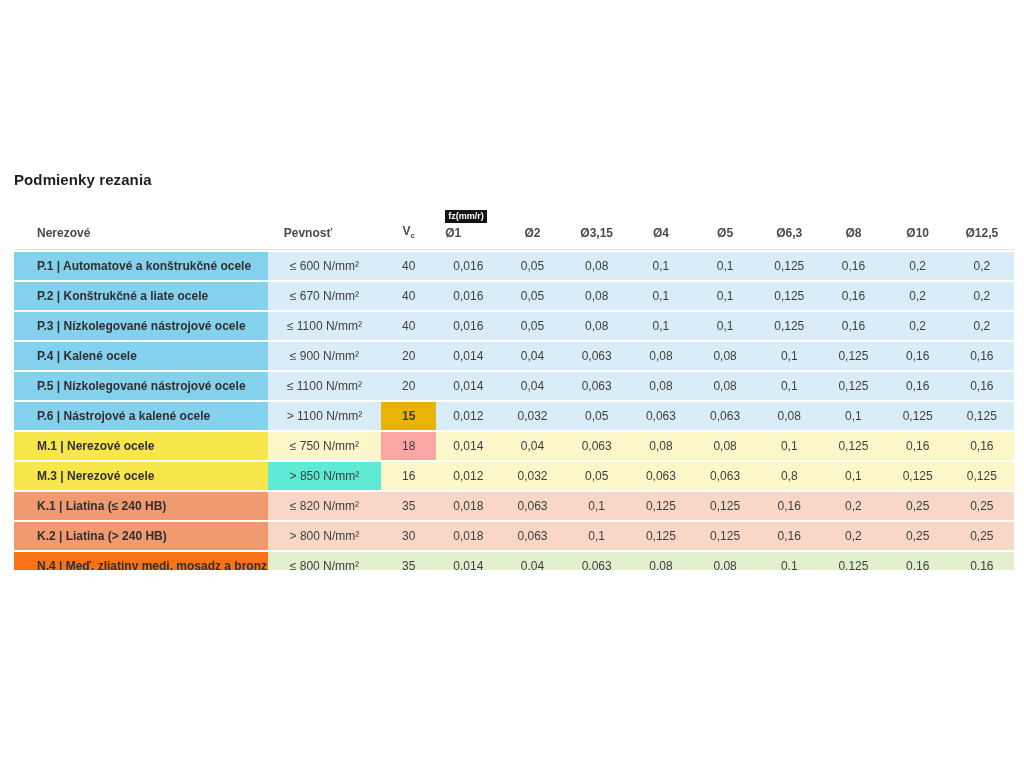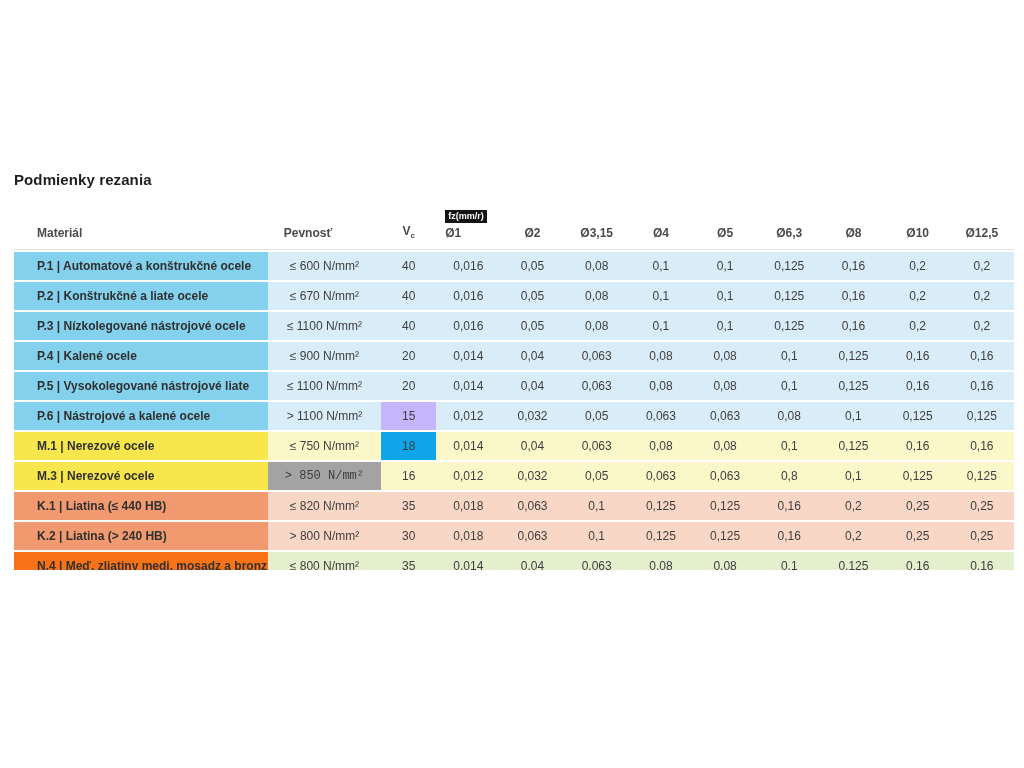--- a/index.html
+++ b/index.html
@@ -75,21 +75,21 @@
 </style>
 </head>
 <body>
 
 <div class="page">
   <div class="content">
     <h1 class="title">Podmienky rezania</h1>
     <table class="tbl">
       <thead>
         <tr id="head-row">
-          <th class="th-material">Materiál</th>
+          <th class="th-material">Nerezové</th>
           <th class="th-pevnost">Pevnosť</th>
           <th class="th-vc"><span>V</span><sub>c</sub></th>
         <th class="th-dia th-dia-first"><span class="fz-badge">fz(mm/r)</span><span class="dia-label">Ø1</span></th>
             <th class="th-dia"><span class="dia-label">Ø2</span></th>
             <th class="th-dia"><span class="dia-label">Ø3,15</span></th>
             <th class="th-dia"><span class="dia-label">Ø4</span></th>
             <th class="th-dia"><span class="dia-label">Ø5</span></th>
             <th class="th-dia"><span class="dia-label">Ø6,3</span></th>
             <th class="th-dia"><span class="dia-label">Ø8</span></th>
             <th class="th-dia"><span class="dia-label">Ø10</span></th>
@@ -147,77 +147,77 @@
             <td class="td-val" style="background: rgb(217, 237, 248);">0,04</td>
             <td class="td-val" style="background: rgb(217, 237, 248);">0,063</td>
             <td class="td-val" style="background: rgb(217, 237, 248);">0,08</td>
             <td class="td-val" style="background: rgb(217, 237, 248);">0,08</td>
             <td class="td-val" style="background: rgb(217, 237, 248);">0,1</td>
             <td class="td-val" style="background: rgb(217, 237, 248);">0,125</td>
             <td class="td-val" style="background: rgb(217, 237, 248);">0,16</td>
             <td class="td-val" style="background: rgb(217, 237, 248);">0,16</td>
           </tr>
           <tr>
-            <td class="td-material" style="background: rgb(132, 209, 237);">P.5 | Vysokolegované nástrojové liate</td>
+            <td class="td-material" style="background: rgb(132, 209, 237);">P.5 | Nízkolegované nástrojové ocele</td>
             <td class="td-val" style="background: rgb(217, 237, 248);">≤ 1100 N/mm²</td>
             <td class="td-val" style="background: rgb(217, 237, 248);">20</td>
             <td class="td-val" style="background: rgb(217, 237, 248);">0,014</td>
             <td class="td-val" style="background: rgb(217, 237, 248);">0,04</td>
             <td class="td-val" style="background: rgb(217, 237, 248);">0,063</td>
             <td class="td-val" style="background: rgb(217, 237, 248);">0,08</td>
             <td class="td-val" style="background: rgb(217, 237, 248);">0,08</td>
             <td class="td-val" style="background: rgb(217, 237, 248);">0,1</td>
             <td class="td-val" style="background: rgb(217, 237, 248);">0,125</td>
             <td class="td-val" style="background: rgb(217, 237, 248);">0,16</td>
             <td class="td-val" style="background: rgb(217, 237, 248);">0,16</td>
           </tr>
           <tr>
             <td class="td-material" style="background: rgb(132, 209, 237);">P.6 | Nástrojové a kalené ocele</td>
             <td class="td-val" style="background: rgb(217, 237, 248);">&gt; 1100 N/mm²</td>
-            <td class="td-val" style="background: #c4b5fd;">15</td>
+            <td class="td-val" style="background: #eab308; font-weight: bold;">15</td>
             <td class="td-val" style="background: rgb(217, 237, 248);">0,012</td>
             <td class="td-val" style="background: rgb(217, 237, 248);">0,032</td>
             <td class="td-val" style="background: rgb(217, 237, 248);">0,05</td>
             <td class="td-val" style="background: rgb(217, 237, 248);">0,063</td>
             <td class="td-val" style="background: rgb(217, 237, 248);">0,063</td>
             <td class="td-val" style="background: rgb(217, 237, 248);">0,08</td>
             <td class="td-val" style="background: rgb(217, 237, 248);">0,1</td>
             <td class="td-val" style="background: rgb(217, 237, 248);">0,125</td>
             <td class="td-val" style="background: rgb(217, 237, 248);">0,125</td>
           </tr>
           <tr>
             <td class="td-material" style="background: rgb(248, 231, 76);">M.1 | Nerezové ocele</td>
             <td class="td-val" style="background: rgb(251, 247, 200);">≤ 750 N/mm²</td>
-            <td class="td-val" style="background: #0ea5e9;">18</td>
+            <td class="td-val" style="background: #fca5a5;">18</td>
             <td class="td-val" style="background: rgb(251, 247, 200);">0,014</td>
             <td class="td-val" style="background: rgb(251, 247, 200);">0,04</td>
             <td class="td-val" style="background: rgb(251, 247, 200);">0,063</td>
             <td class="td-val" style="background: rgb(251, 247, 200);">0,08</td>
             <td class="td-val" style="background: rgb(251, 247, 200);">0,08</td>
             <td class="td-val" style="background: rgb(251, 247, 200);">0,1</td>
             <td class="td-val" style="background: rgb(251, 247, 200);">0,125</td>
             <td class="td-val" style="background: rgb(251, 247, 200);">0,16</td>
             <td class="td-val" style="background: rgb(251, 247, 200);">0,16</td>
           </tr>
           <tr>
             <td class="td-material" style="background: rgb(248, 231, 76);">M.3 | Nerezové ocele</td>
-            <td class="td-val" style="background: #a3a3a3; font-family: Liberation Mono, monospace;">&gt; 850 N/mm²</td>
+            <td class="td-val" style="background: #5eead4;">&gt; 850 N/mm²</td>
             <td class="td-val" style="background: rgb(251, 247, 200);">16</td>
             <td class="td-val" style="background: rgb(251, 247, 200);">0,012</td>
             <td class="td-val" style="background: rgb(251, 247, 200);">0,032</td>
             <td class="td-val" style="background: rgb(251, 247, 200);">0,05</td>
             <td class="td-val" style="background: rgb(251, 247, 200);">0,063</td>
             <td class="td-val" style="background: rgb(251, 247, 200);">0,063</td>
             <td class="td-val" style="background: rgb(251, 247, 200);">0,8</td>
             <td class="td-val" style="background: rgb(251, 247, 200);">0,1</td>
             <td class="td-val" style="background: rgb(251, 247, 200);">0,125</td>
             <td class="td-val" style="background: rgb(251, 247, 200);">0,125</td>
           </tr>
           <tr>
-            <td class="td-material" style="background: rgb(241, 153, 111);">K.1 | Liatina (≤ 440 HB)</td>
+            <td class="td-material" style="background: rgb(241, 153, 111);">K.1 | Liatina (≤ 240 HB)</td>
             <td class="td-val" style="background: rgb(248, 215, 198);">≤ 820 N/mm²</td>
             <td class="td-val" style="background: rgb(248, 215, 198);">35</td>
             <td class="td-val" style="background: rgb(248, 215, 198);">0,018</td>
             <td class="td-val" style="background: rgb(248, 215, 198);">0,063</td>
             <td class="td-val" style="background: rgb(248, 215, 198);">0,1</td>
             <td class="td-val" style="background: rgb(248, 215, 198);">0,125</td>
             <td class="td-val" style="background: rgb(248, 215, 198);">0,125</td>
             <td class="td-val" style="background: rgb(248, 215, 198);">0,16</td>
             <td class="td-val" style="background: rgb(248, 215, 198);">0,2</td>
             <td class="td-val" style="background: rgb(248, 215, 198);">0,25</td>

